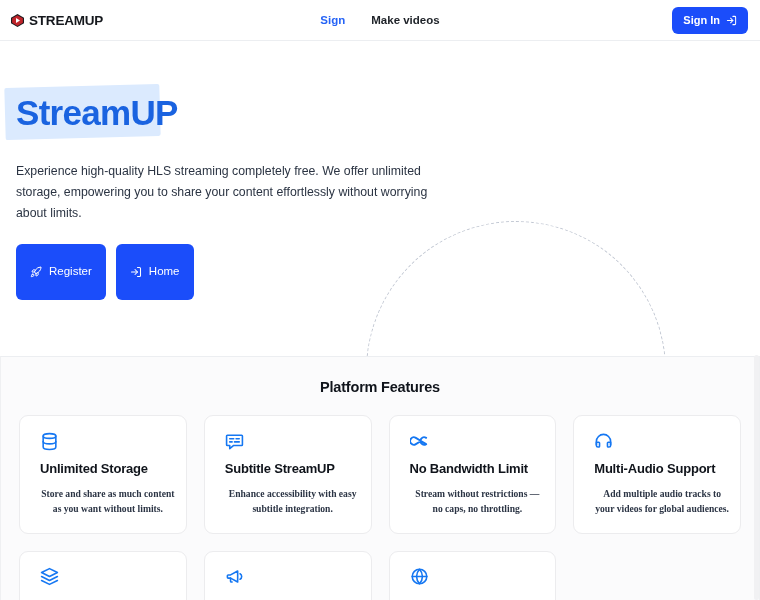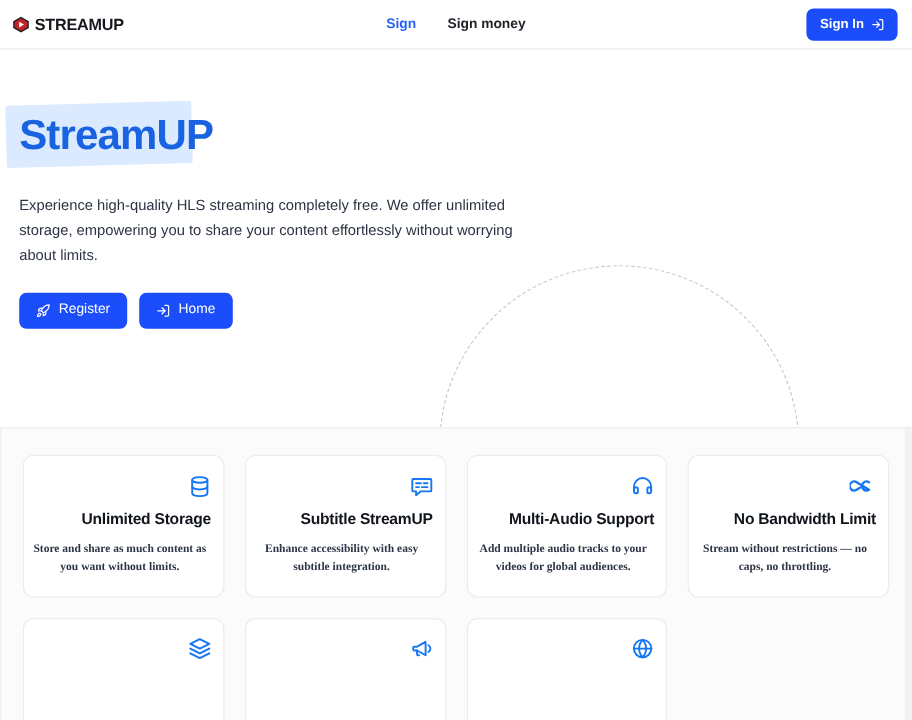--- a/index.html
+++ b/index.html
@@ -95,21 +95,21 @@
   }
   .hero-buttons {
     margin-top: 20px; margin-left: 4px;
     display: flex; gap: 10px;
   }
   .btn {
     display: inline-flex; align-items: center; gap: 7px;
     background: #1b4dfa; color: #ffffff;
     font-size: 11.5px; font-weight: 500;
     border: none; border-radius: 6px;
-    padding: 9px 14px; cursor: pointer; line-height: 1;
+    padding: 22px 14px; cursor: pointer; line-height: 1;
   }
   .btn svg { display:block; }
 
   
   .features {
     position: relative;
     background: #fbfbfc;
     border-top: 1px solid #eceef1;
     border-left: 1px solid #eff0f2;
     border-right: 1px solid #eff0f2;
@@ -127,24 +127,24 @@
   .card-grid {
     display: grid;
     grid-template-columns: repeat(4, 1fr);
     gap: 17px;
     position: relative; z-index: 3;
   }
   .card {
     background: #ffffff;
     border: 1px solid #ececee;
     border-radius: 9px;
-    padding: 15px 10px 16px 4px;
+    padding: 15px 10px 16px 20px;
     text-align: center;
     min-height: 98px;
-    display: flex; flex-direction: column; align-items: flex-end;
+    display: flex; flex-direction: column; align-items: flex-start;
     cursor: pointer;
   }
   .card-icon { color: #1577f2; margin-bottom: 9px; height: 20px; display:flex; align-items:center; }
   .card-icon svg { display: block; }
   .card-title {
     font-size: 13px; font-weight: 700;
     color: #10141b; letter-spacing: -0.2px;
     line-height: 1.45; margin-bottom: 8px;
   }
   .card-desc {
@@ -174,21 +174,21 @@
           <path d="M12 1.6 22.4 7.6v8.8L12 22.4 1.6 16.4V7.6z" fill="#1b1b1f"></path>
           <path d="M12 3.4 20.6 8.4v7.2L12 20.6 3.4 15.6V8.4z" fill="#c0252b"></path>
           <path d="M9.6 8.1l6.4 3.9-6.4 3.9z" fill="#ffffff"></path>
         </svg>
       </span>
       <span class="brand-text">STREAMUP</span>
     </div>
 
     <div class="nav-links">
       <a class="nav-link active" href="#">Sign</a>
-      <a class="nav-link" href="#">Sign money</a>
+      <a class="nav-link" href="#">Make videos</a>
     </div>
 
     <div class="nav-right">
       <button class="signin-btn">
         <span>Sign In</span>
         <span>
           <svg width="11" height="11" viewBox="0 0 24 24" fill="none" stroke="#ffffff" stroke-width="2.2" stroke-linecap="round" stroke-linejoin="round">
             <path d="M10 17l5-5-5-5"></path>
               <path d="M15 12H3"></path>
             <path d="M15 3h4a2 2 0 0 1 2 2v14a2 2 0 0 1-2 2h-4"></path>
@@ -230,20 +230,21 @@
               <path d="M15 3h4a2 2 0 0 1 2 2v14a2 2 0 0 1-2 2h-4"></path>
             </svg>
           </span>
           <span>Home</span>
         </button>
       </div>
     </div>
   </div>
 
   <div class="features">
+    <h2 class="features-heading">Platform Features</h2>
 
     <div class="card-grid">
 
       <div class="card">
         <div class="card-icon">
           <svg width="19" height="19" viewBox="0 0 24 24" fill="none" stroke="currentColor" stroke-width="2" stroke-linecap="round" stroke-linejoin="round">
             <ellipse cx="12" cy="5" rx="8" ry="3"></ellipse>
             <path d="M4 5v14c0 1.66 3.58 3 8 3s8-1.34 8-3V5"></path>
             <path d="M4 12c0 1.66 3.58 3 8 3s8-1.34 8-3"></path>
           </svg>
@@ -261,42 +262,42 @@
             <path d="M6 12.5h3"></path>
               <path d="M12 12.5h6"></path>
           </svg>
         </div>
         <div class="card-title">Subtitle StreamUP</div>
         <div class="card-desc">Enhance accessibility with easy subtitle integration.</div>
       </div>
 
       <div class="card">
         <div class="card-icon">
+          <svg width="22" height="20" viewBox="0 0 24 24" fill="none" stroke="currentColor" stroke-width="2.3" stroke-linecap="round" stroke-linejoin="round">
+            <path d="M18.18 8.18a4.5 4.5 0 1 0 0 7.64L12 12 5.82 8.18a4.5 4.5 0 1 0 0 7.64L12 12"></path>
+          </svg>
+        </div>
+        <div class="card-title">No Bandwidth Limit</div>
+        <div class="card-desc">Stream without restrictions — no caps, no throttling.</div>
+      </div>
+
+      <div class="card">
+        <div class="card-icon">
           <svg width="19" height="19" viewBox="0 0 24 24" fill="none" stroke="currentColor" stroke-width="2" stroke-linecap="round" stroke-linejoin="round">
             <path d="M3 16v-4a9 9 0 0 1 18 0v4"></path>
             <path d="M21 17a2 2 0 0 1-2 2h-1a1 1 0 0 1-1-1v-4a1 1 0 0 1 1-1h3z"></path>
             <path d="M3 17a2 2 0 0 0 2 2h1a1 1 0 0 0 1-1v-4a1 1 0 0 0-1-1H3z"></path>
           </svg>
         </div>
         <div class="card-title">Multi-Audio Support</div>
         <div class="card-desc">Add multiple audio tracks to your videos for global audiences.</div>
       </div>
 
       <div class="card">
         <div class="card-icon">
-          <svg width="22" height="20" viewBox="0 0 24 24" fill="none" stroke="currentColor" stroke-width="2.3" stroke-linecap="round" stroke-linejoin="round">
-            <path d="M18.18 8.18a4.5 4.5 0 1 0 0 7.64L12 12 5.82 8.18a4.5 4.5 0 1 0 0 7.64L12 12"></path>
-          </svg>
-        </div>
-        <div class="card-title">No Bandwidth Limit</div>
-        <div class="card-desc">Stream without restrictions — no caps, no throttling.</div>
-      </div>
-
-      <div class="card">
-        <div class="card-icon">
           <svg width="19" height="19" viewBox="0 0 24 24" fill="none" stroke="currentColor" stroke-width="2" stroke-linecap="round" stroke-linejoin="round">
             <path d="M12 2 2 7l10 5 10-5z"></path>
             <path d="M2 12l10 5 10-5"></path>
             <path d="M2 17l10 5 10-5"></path>
           </svg>
         </div>
 
       </div>
 
       <div class="card">

